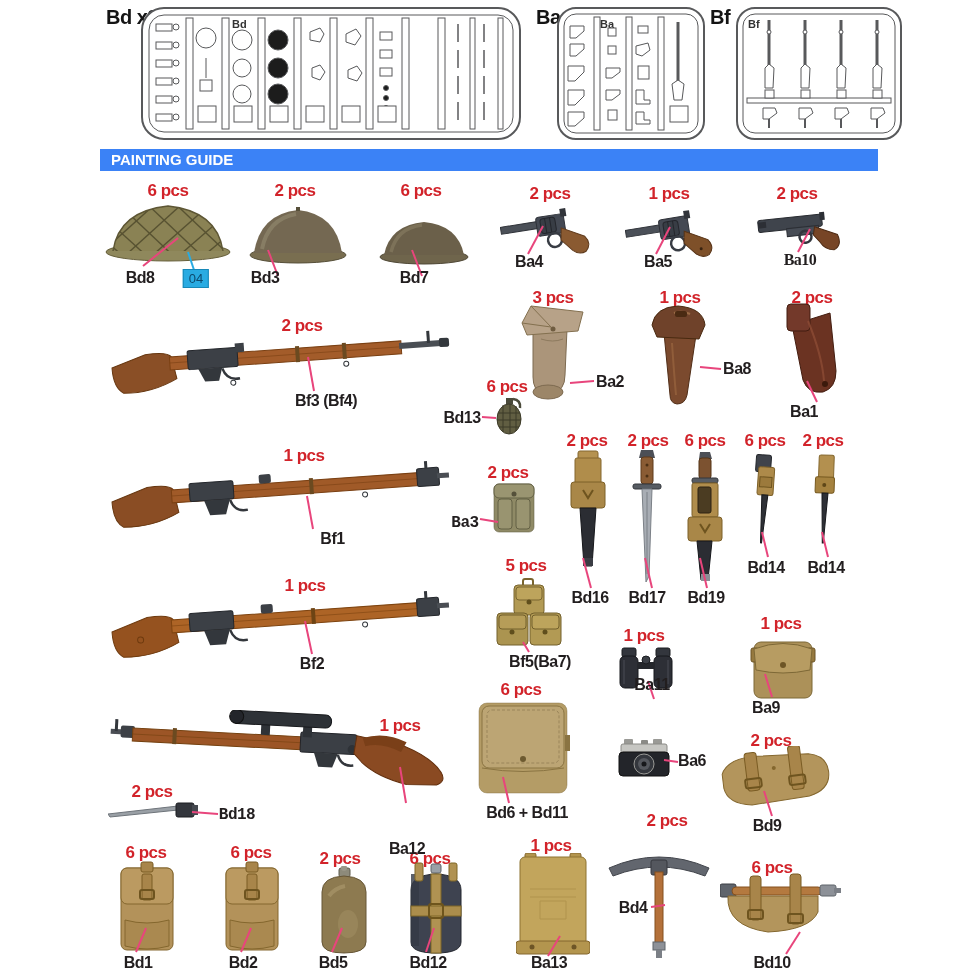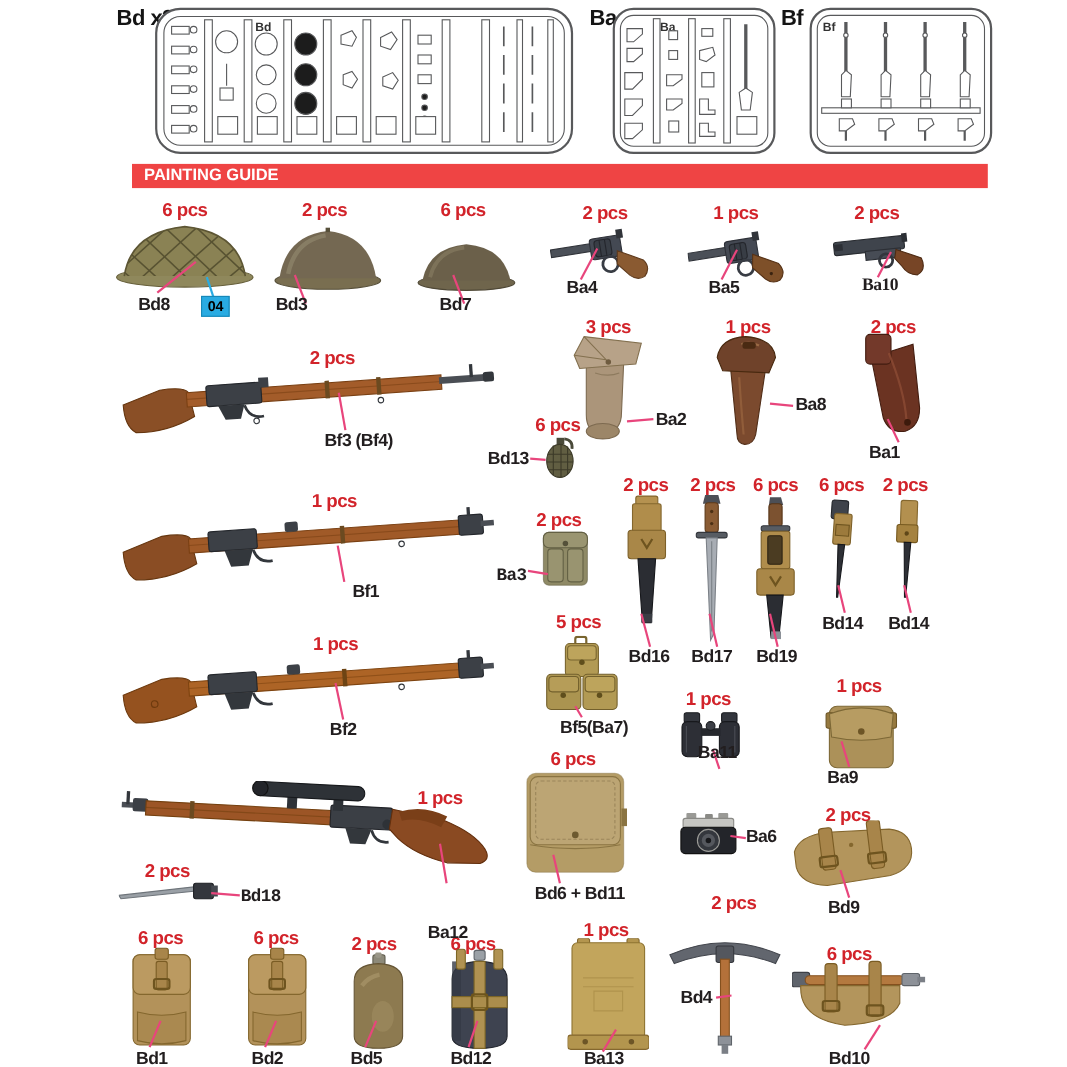--- a/index.html
+++ b/index.html
@@ -4,25 +4,25 @@
 <style>
   html,body{margin:0;padding:0;background:#fff;}
   #sheet{position:relative;width:970px;height:970px;overflow:hidden;background:#ffffff;
          font-family:"Liberation Sans",sans-serif;}
   .count{position:absolute;color:#d2232a;font-weight:bold;font-size:17px;white-space:nowrap;
          transform:translateX(-50%);letter-spacing:-0.5px;}
   .plabel{position:absolute;color:#221e1f;font-weight:bold;font-size:16px;white-space:nowrap;
          transform:translateX(-50%);letter-spacing:-0.5px;}
   .sprue-label{position:absolute;font-weight:bold;font-size:20px;color:#141414;letter-spacing:-0.5px;}
   .sprue-inner{font:bold 11px "Liberation Sans",sans-serif;fill:#333;}
-  .badge{position:absolute;background:#29abe2;color:#000000;font-weight:bold;font-size:13px;
+  .badge{position:absolute;background:#29abe2;color:#0c4a6e;font-weight:normal;font-size:13px;
          padding:1px 5px;border:1px solid #1788b8;transform:translateX(-50%);}
-  .banner{position:absolute;left:100px;top:149px;width:778px;height:22px;background:#ef4444;
+  .banner{position:absolute;left:100px;top:149px;width:778px;height:22px;background:#3b82f6;
           color:#fff;font-weight:bold;font-size:15px;line-height:22px;padding-left:11px;
-          box-sizing:border-box;letter-spacing:0px;margin-left:20px;}
+          box-sizing:border-box;letter-spacing:0px;}
   .g{position:absolute;}
   svg{display:block;}
 </style>
 </head>
 <body>
 
 <div id="sheet">
 
   <div class="sprue-label" style="left:106px;top:6px;">Bd x2</div>
   <svg class="g" style="left:140px;top:6px;" width="382" height="136">

